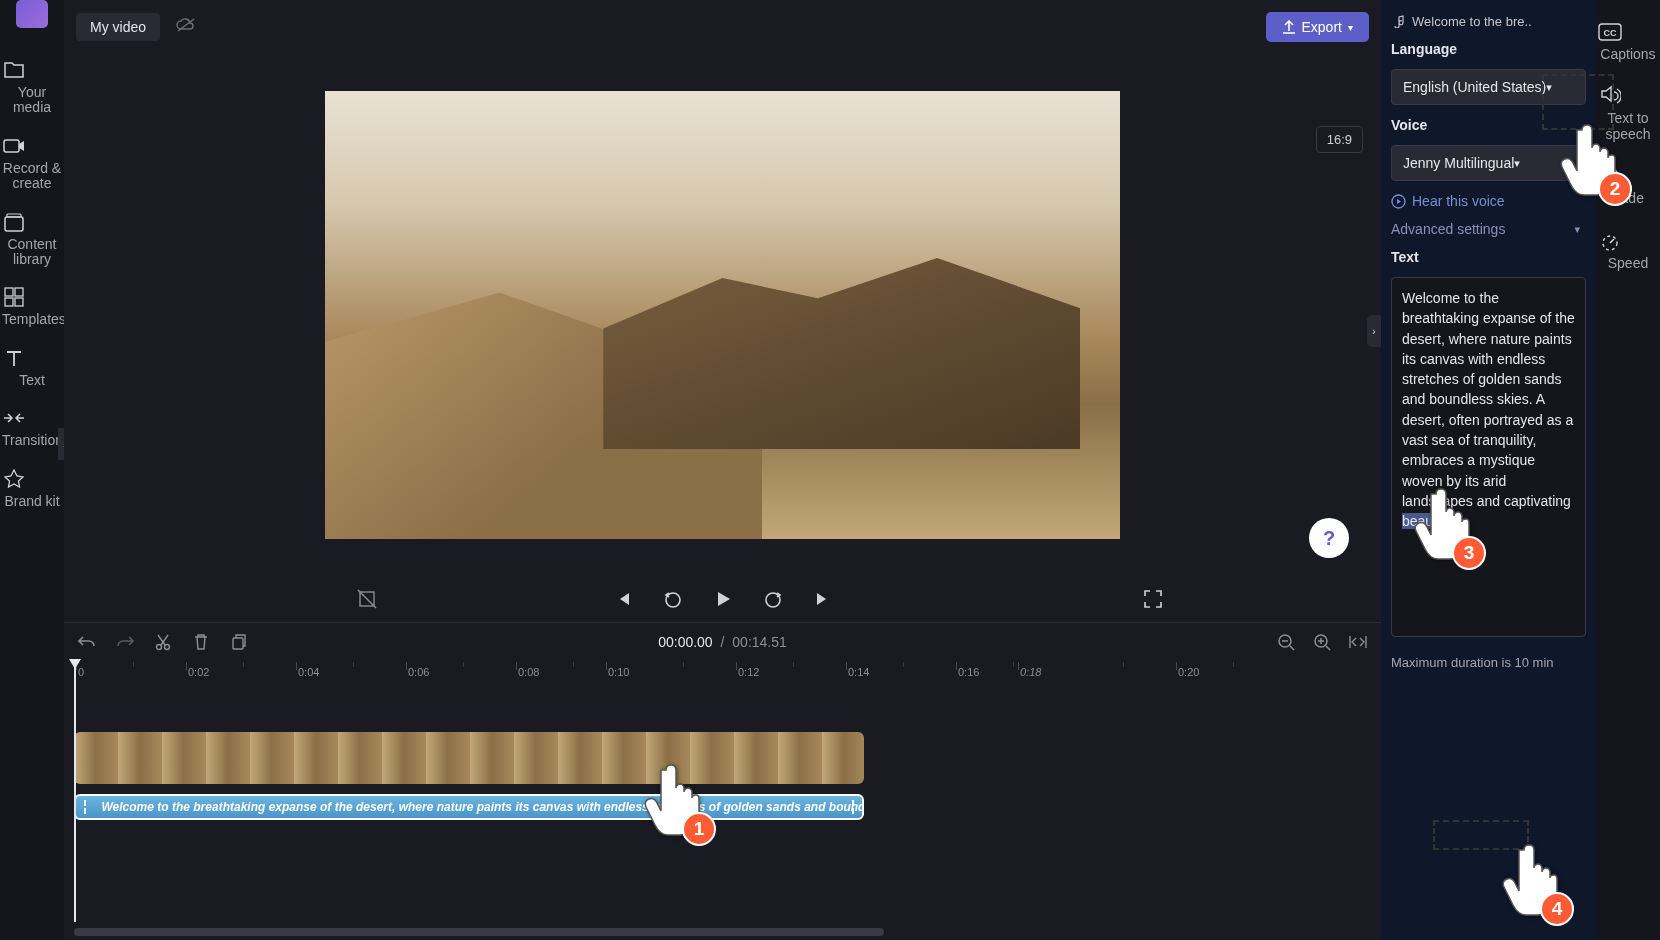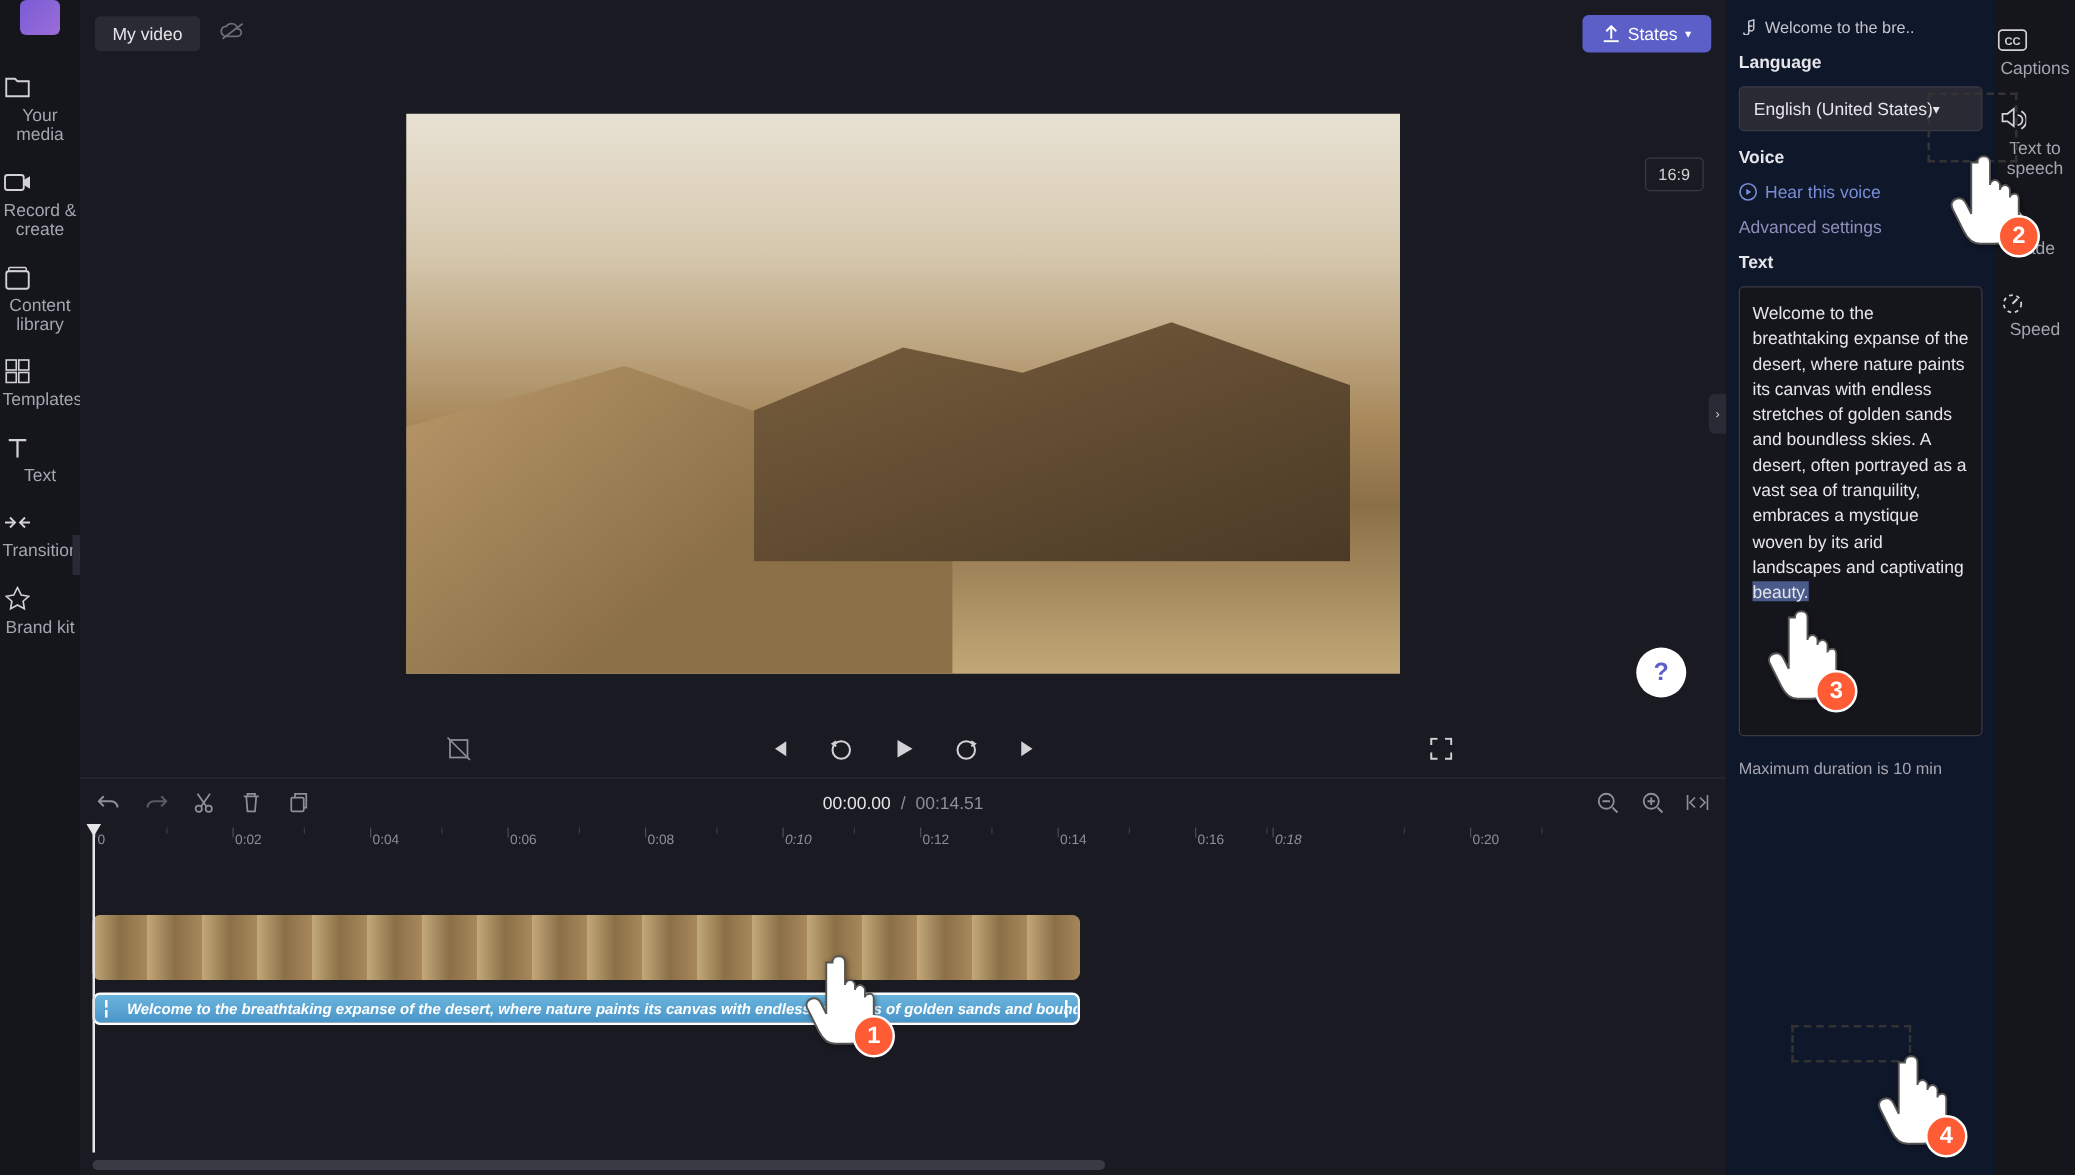--- a/index.html
+++ b/index.html
@@ -553,21 +553,21 @@
     <div class="title-chip">My video</div>
     <div class="sync-icon"><svg width="20" height="16" viewBox="0 0 20 16">
           <path d="M5 12a4 4 0 010-8 5 5 0 019 2 3 3 0 010 6z" fill="none" stroke="#6e6e78" stroke-width="1.4"></path>
           <path d="M2 14L18 2" stroke="#6e6e78" stroke-width="1.4"></path>
         </svg></div>
     <div class="top-bar-spacer"></div>
     <div class="export-btn">
       <svg width="14" height="14" viewBox="0 0 14 14">
           <path d="M7 11V2M3 5l4-4 4 4M1 13h12" stroke="#fff" stroke-width="1.6" fill="none"></path>
         </svg>
-      <span>States</span>
+      <span>Export</span>
       <span style="font-size:10px;">▾</span>
     </div>
   </div>
 
   <div class="preview-section">
     <div class="video-canvas">
       <div class="dune-shape2"></div>
       <div class="dune-shape1"></div>
     </div>
     <div class="aspect-badge">16:9</div>
@@ -676,21 +676,21 @@
   <div class="tick" style="left: 14px;">0</div>
       <div class="tick-small" style="left: 69px;"></div>
       <div class="tick" style="left: 124px;">0:02</div>
       <div class="tick-small" style="left: 179px;"></div>
       <div class="tick" style="left: 234px;">0:04</div>
       <div class="tick-small" style="left: 289px;"></div>
       <div class="tick" style="left: 344px;">0:06</div>
       <div class="tick-small" style="left: 399px;"></div>
       <div class="tick" style="left: 454px;">0:08</div>
       <div class="tick-small" style="left: 509px;"></div>
-      <div class="tick" style="left: 564px; font-style: italic;">0:10</div>
+      <div class="tick" style="left: 544px;">0:10</div>
       <div class="tick-small" style="left: 619px;"></div>
       <div class="tick" style="left: 674px;">0:12</div>
       <div class="tick-small" style="left: 729px;"></div>
       <div class="tick" style="left: 784px;">0:14</div>
       <div class="tick-small" style="left: 839px;"></div>
       <div class="tick" style="left: 894px;">0:16</div>
       <div class="tick-small" style="left: 949px;"></div>
       <div class="tick" style="left: 956px; font-style: italic;">0:18</div>
       <div class="tick-small" style="left: 1059px;"></div>
       <div class="tick" style="left: 1114px;">0:20</div>
@@ -724,20 +724,24 @@
         <path d="M4 11a2 2 0 104 0V2l4-1v7a2 2 0 11-1-2" fill="none" stroke="#c5c5ce" stroke-width="1.2"></path>
       </svg>
     <span>Welcome to the bre..</span>
   </div>
   <div class="panel-label">Language</div>
   <div class="select-box">
     <span>English (United States)</span>
     <span style="font-size:11px;">▾</span>
   </div>
   <div class="panel-label">Voice</div>
+  <div class="select-box">
+    <span>Jenny Multilingual</span>
+    <span style="font-size:11px;">▾</span>
+  </div>
   <div class="hear-voice">
     <svg width="15" height="15" viewBox="0 0 15 15">
         <circle cx="7.5" cy="7.5" r="6.5" fill="none" stroke="#7a8cd6" stroke-width="1.3"></circle>
         <path d="M6 5l4 2.5L6 10z" fill="#7a8cd6"></path>
       </svg>
     <span>Hear this voice</span>
   </div>
   <div class="adv-settings">
     <span>Advanced settings</span>
     <span style="font-size:11px;">▾</span>

